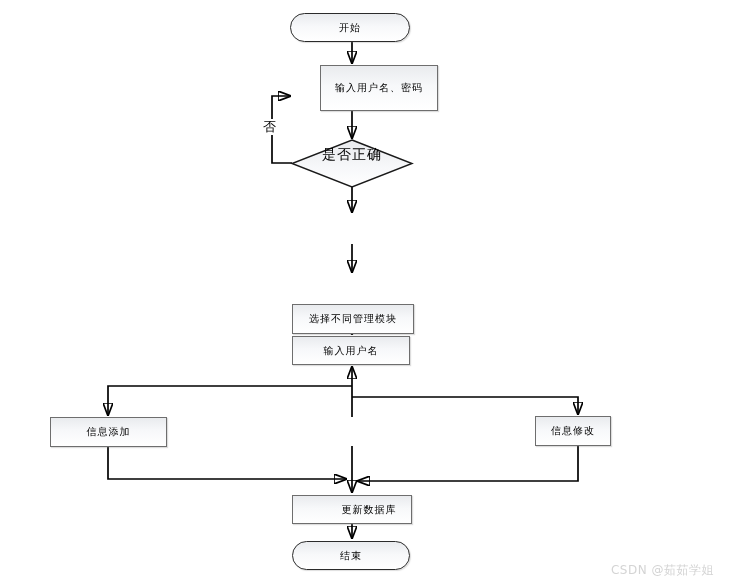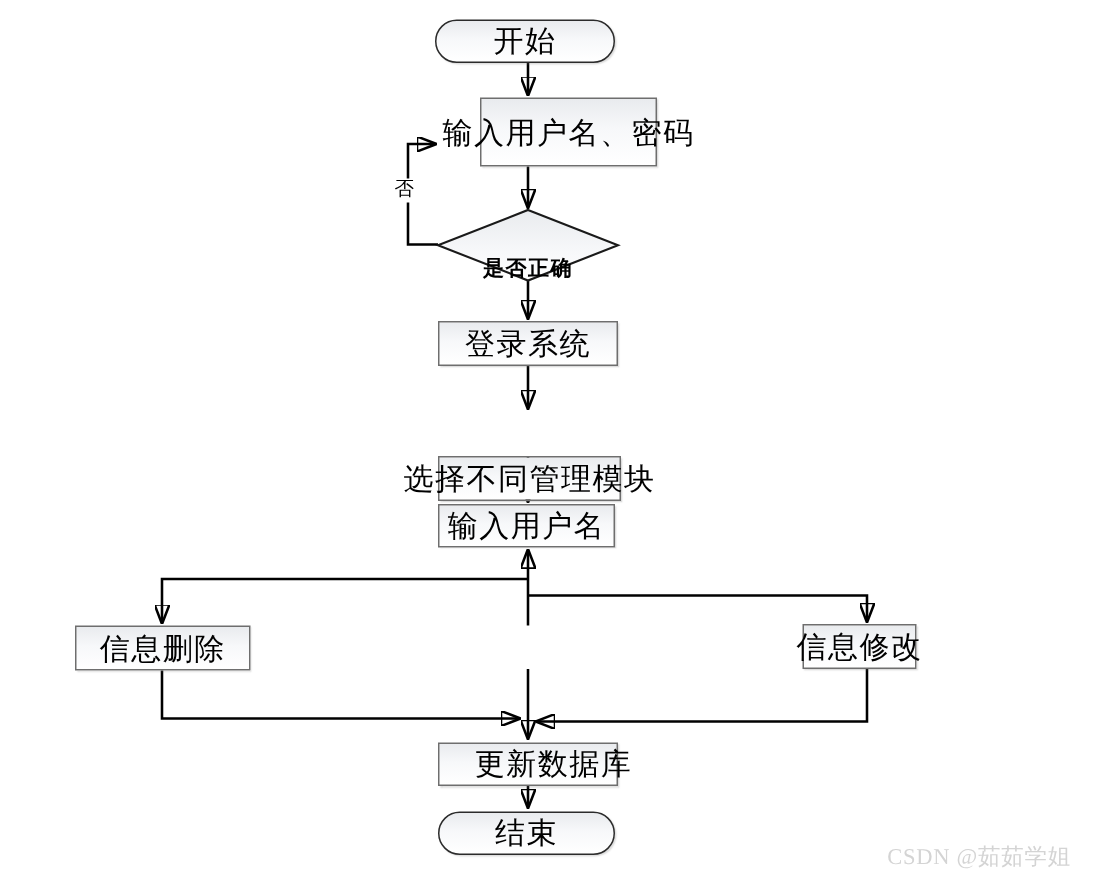--- a/index.html
+++ b/index.html
@@ -21,21 +21,21 @@
   }
   .connectors{position:absolute;left:0;top:0;width:730px;height:586px;}
   .connectors path{fill:none;stroke:var(--line);stroke-width:1.7px;}
   .node{
     position:absolute;
     display:flex;align-items:center;justify-content:center;
     box-sizing:border-box;
     border:1.3px solid var(--box-border);
     background:linear-gradient(180deg,var(--box-fill-top) 0%,#f7f8fa 45%,var(--box-fill-bottom) 100%);
     box-shadow:1px 1px 1px rgba(120,120,120,0.25);
-    font-size:20px;color:var(--text);
+    font-size:10px;color:var(--text);
     letter-spacing:1px;
     white-space:nowrap;
   }
   .stadium{
     border-radius:15px;
     border:1.4px solid var(--terminal-border);
   }
   .float-label{
     position:absolute;
     display:flex;align-items:center;justify-content:center;
@@ -45,24 +45,23 @@
   .edge-label{
     position:absolute;
     font-size:13px;color:var(--text);
     background:#ffffff;
     padding:0 1px;
     line-height:16px;
   }
   .watermark{
     position:absolute;
     right:16px;top:562px;
-    font-size:15px;
+    font-size:12px;
     color:var(--watermark);
     letter-spacing:0.5px;
-    font-family:Liberation Serif, serif;
   }
 </style>
 </head>
 <body>
 
 <div class="canvas">
 
   <svg class="connectors" viewBox="0 0 730 586" xmlns="http://www.w3.org/2000/svg">
     <defs>
       <marker id="arrow" markerUnits="userSpaceOnUse" markerWidth="13" markerHeight="10" refX="12" refY="5" orient="auto">
@@ -93,42 +92,39 @@
   </svg>
 
   <div class="node stadium" style="left:290px;top:13px;width:120px;height:29px;">
     <span>开始</span>
   </div>
 
   <div class="node" style="left:292px;top:65px;width:118px;height:46px;margin-left:28px;">
     <span>输入用户名、密码</span>
   </div>
 
-  <div class="float-label" style="left:292px;top:167px;width:120px;height:24px;font-weight:bold;">
+  <div class="float-label" style="left:292px;top:143px;width:120px;height:24px;">
     <span>是否正确</span>
   </div>
 
   <div class="edge-label" style="left:262px;top:119px;">
     <span>否</span>
   </div>
 
-  <div class="node" style="left:292px;top:214px;width:120px;height:30px;">
-    <span>登录系统</span>
-  </div>
 
   <div class="node" style="left:292px;top:274px;width:122px;height:30px;margin-top:30px;">
     <span>选择不同管理模块</span>
   </div>
 
   <div class="node" style="left:292px;top:336px;width:118px;height:29px;">
     <span>输入用户名</span>
   </div>
 
   <div class="node" style="left:50px;top:417px;width:117px;height:30px;">
-    <span>信息删除</span>
+    <span>信息添加</span>
   </div>
 
 
   <div class="node" style="left:535px;top:416px;width:76px;height:30px;">
     <span>信息修改</span>
   </div>
 
   <div class="node" style="left:292px;top:495px;width:120px;height:29px;padding-left:34px;">
     <span>更新数据库</span>
   </div>

